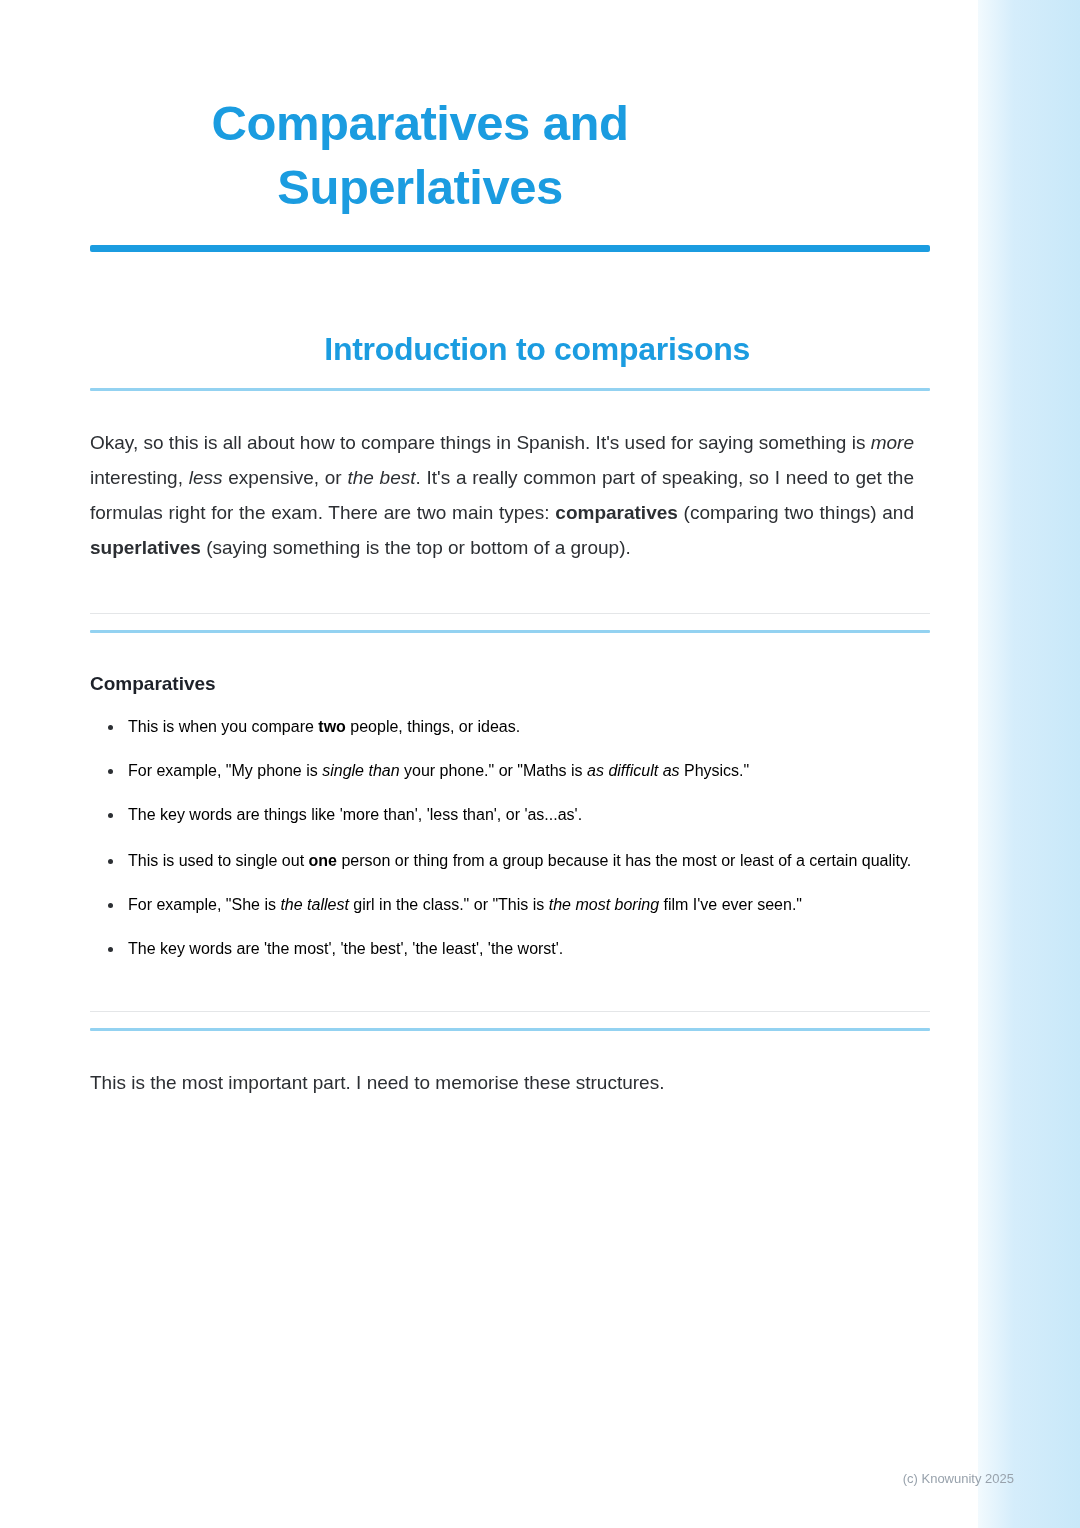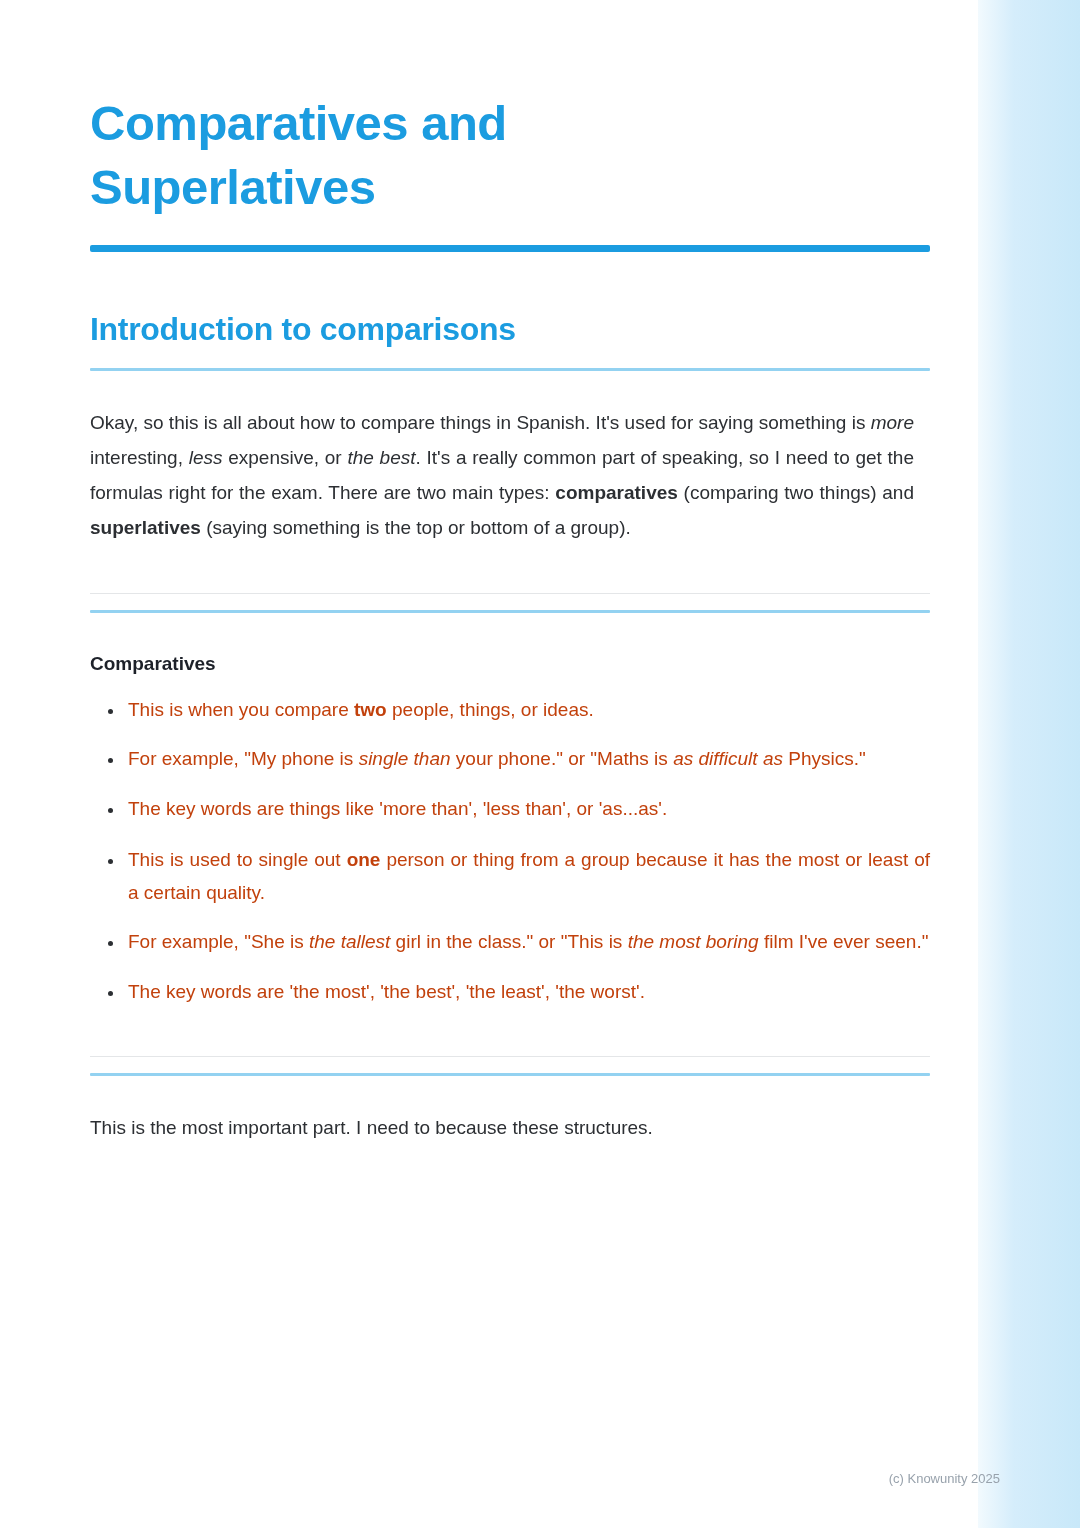--- a/index.html
+++ b/index.html
@@ -30,37 +30,39 @@
   }
 
   h1.page-title {
     margin: 92px 0 26px 0;
     max-width: 660px;
     font-size: 49px;
     line-height: 1.3;
     font-weight: 800;
     letter-spacing: -0.5px;
     color: #1b9ce0;
+    text-align: center;
   }
 
   .rule-thick {
     height: 7px;
     background: #1b9ce0;
     border-radius: 2px;
     margin: 0 0 0 0;
   }
 
   h2.section-heading {
-    margin: 56px 0 0 0;
+    margin: 76px 0 0 0;
     max-width: 660px;
     font-size: 32px;
     line-height: 1.35;
     font-weight: 800;
     letter-spacing: -0.3px;
     color: #1b9ce0;
+    text-align: right;
   }
 
   .rule-thin {
     height: 3px;
     background: #93d2f1;
     border-radius: 1px;
     margin-top: 16px;
   }
 
   p.body-par {
@@ -78,41 +80,41 @@
     color: #1d2129;
   }
 
   ul.bullet-list {
     margin: 18px 0 0 0;
     padding: 0 0 0 34px;
     list-style: disc outside;
   }
 
   ul.bullet-list li {
-    font-size: 19px;
+    font-size: 16px;
     line-height: 1.75;
-    color: #c2410c;
+    color: #000000;
     margin: 0 0 16px 0;
     padding-left: 4px;
     text-align: justify;
   }
   ul.bullet-list li::marker { color: #2c2f33; font-size: 15px; }
 
   .divider {
     height: 1px;
     background: #e4e6e8;
     margin: 48px 0 0 0;
   }
 
   .seg-b { font-weight: 700; }
   .seg-i { font-style: italic; }
 
   .watermark {
     position: absolute;
-    right: 80px;
+    right: 66px;
     bottom: 42px;
     font-size: 13px;
     color: #98a2ac;
     z-index: 2;
   }
 </style>
 </head>
 <body>
 
 <div class="accent-strip"></div>
@@ -144,18 +146,18 @@
       <li><span>This is used to single out </span><span class="seg-b">one</span><span> person or thing from a group because it has the most or least of a certain quality.</span></li>
       <li><span>For example, "She is </span><span class="seg-i">the tallest</span><span> girl in the class." or "This is </span><span class="seg-i">the most boring</span><span> film I've ever seen."</span></li>
       <li><span>The key words are 'the most', 'the best', 'the least', 'the worst'.</span></li>
     </ul>
   </section>
 
   <div class="divider"></div>
 
   <section>
     <div class="rule-thin"></div>
-    <p class="body-par"><span>This is the most important part. I need to because these structures.</span></p>
+    <p class="body-par"><span>This is the most important part. I need to memorise these structures.</span></p>
   </section>
 
 </main>
 
 <div class="watermark">(c) Knowunity 2025</div>
 
 </body></html>

